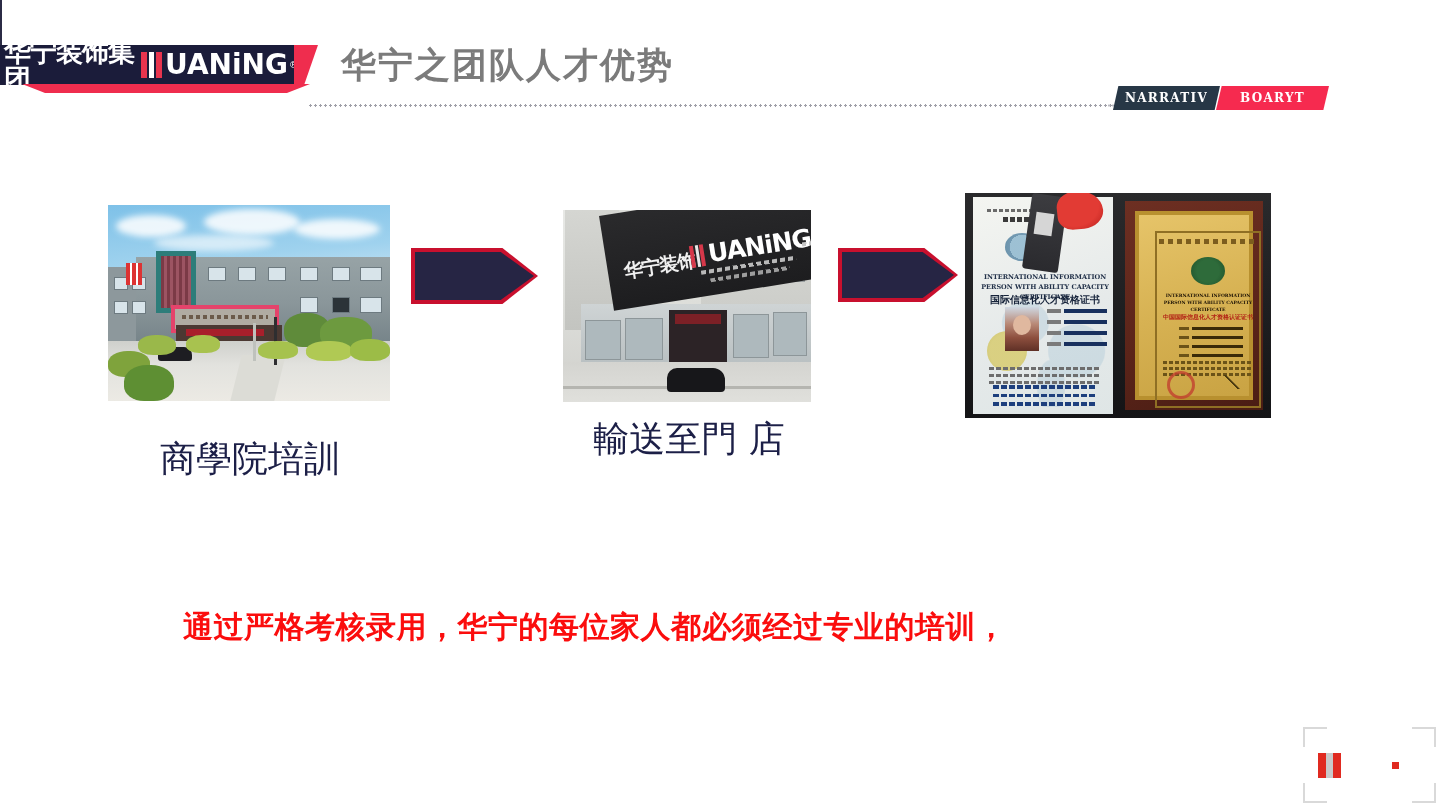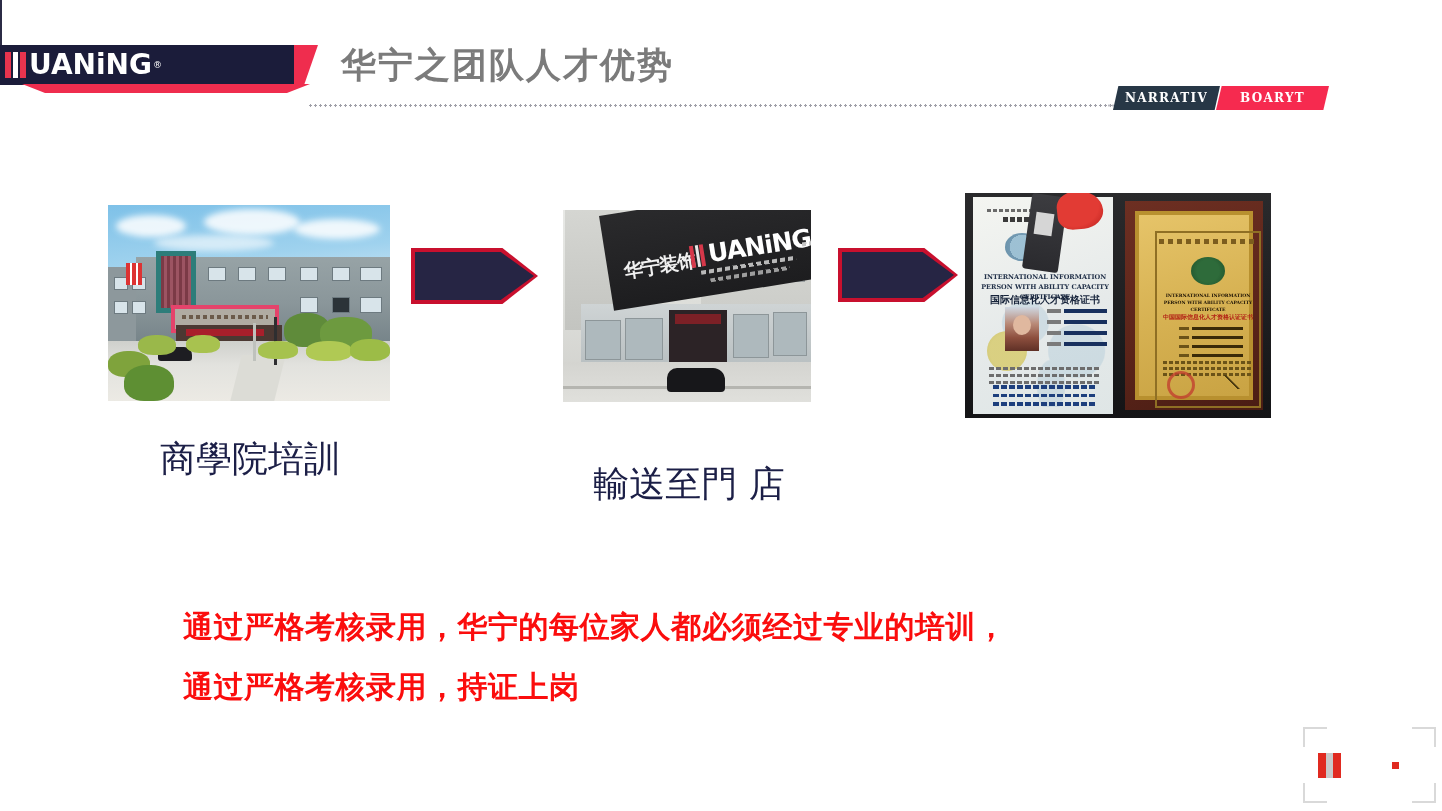--- a/index.html
+++ b/index.html
@@ -220,21 +220,21 @@
   #arrow1{left:411px;top:248px;width:127px;height:56px;}
   #arrow2{left:838px;top:248px;width:120px;height:54px;}
 
   
   .caption{
     position:absolute;text-align:center;color:#1c1f47;
     font-size:36px;line-height:1.32;font-weight:normal;
     font-family:"DejaVu Sans","Liberation Sans",sans-serif;
   }
   #cap1{left:130px;top:435px;width:240px;}
-  #cap2{left:575px;top:460px;width:228px;}
+  #cap2{left:575px;top:415px;width:228px;}
   #cap3{left:1010px;top:460px;width:254px;}
 
   
   .statement{
     position:absolute;left:183px;top:597px;width:1090px;
     color:#fb0d0d;font-size:30px;font-weight:bold;line-height:2.0;
     letter-spacing:0.5px;
     font-family:"DejaVu Sans","Liberation Sans",sans-serif;
   }
   .statement div{white-space:nowrap;}
@@ -253,20 +253,21 @@
 </style>
 </head>
 <body>
 
 <div class="slide">
 
   <div class="left-rule"></div>
 
   <div class="logo-wrap">
     <div class="logo-band">
+      <span class="logo-cn">华宁装饰集团</span>
       <span class="logo-hbar">
           <i></i>
           <i class="w"></i>
           <i></i>
         </span>
       <span class="logo-latin">UANiNG</span>
       <span class="logo-reg">®</span>
     </div>
     <div class="logo-tail"></div>
     <div class="logo-swoosh"></div>
@@ -434,21 +435,20 @@
       </div>
     </div>
   </div>
 
   <div class="caption" id="cap1">商學院培訓</div>
   <div class="caption" id="cap2">輸送至門
 店</div>
 
   <div class="statement">
     <div>通过严格考核录用，华宁的每位家人都必须经过专业的培训，</div>
-    <div>通过严格考核录用，持证上岗</div>
   </div>
 
   <div class="deco">
     <span class="br tl"></span>
     <span class="br tr"></span>
     <span class="br bl"></span>
     <span class="br brr"></span>
     <span class="bars">
         <i></i>
         <i class="g"></i>

